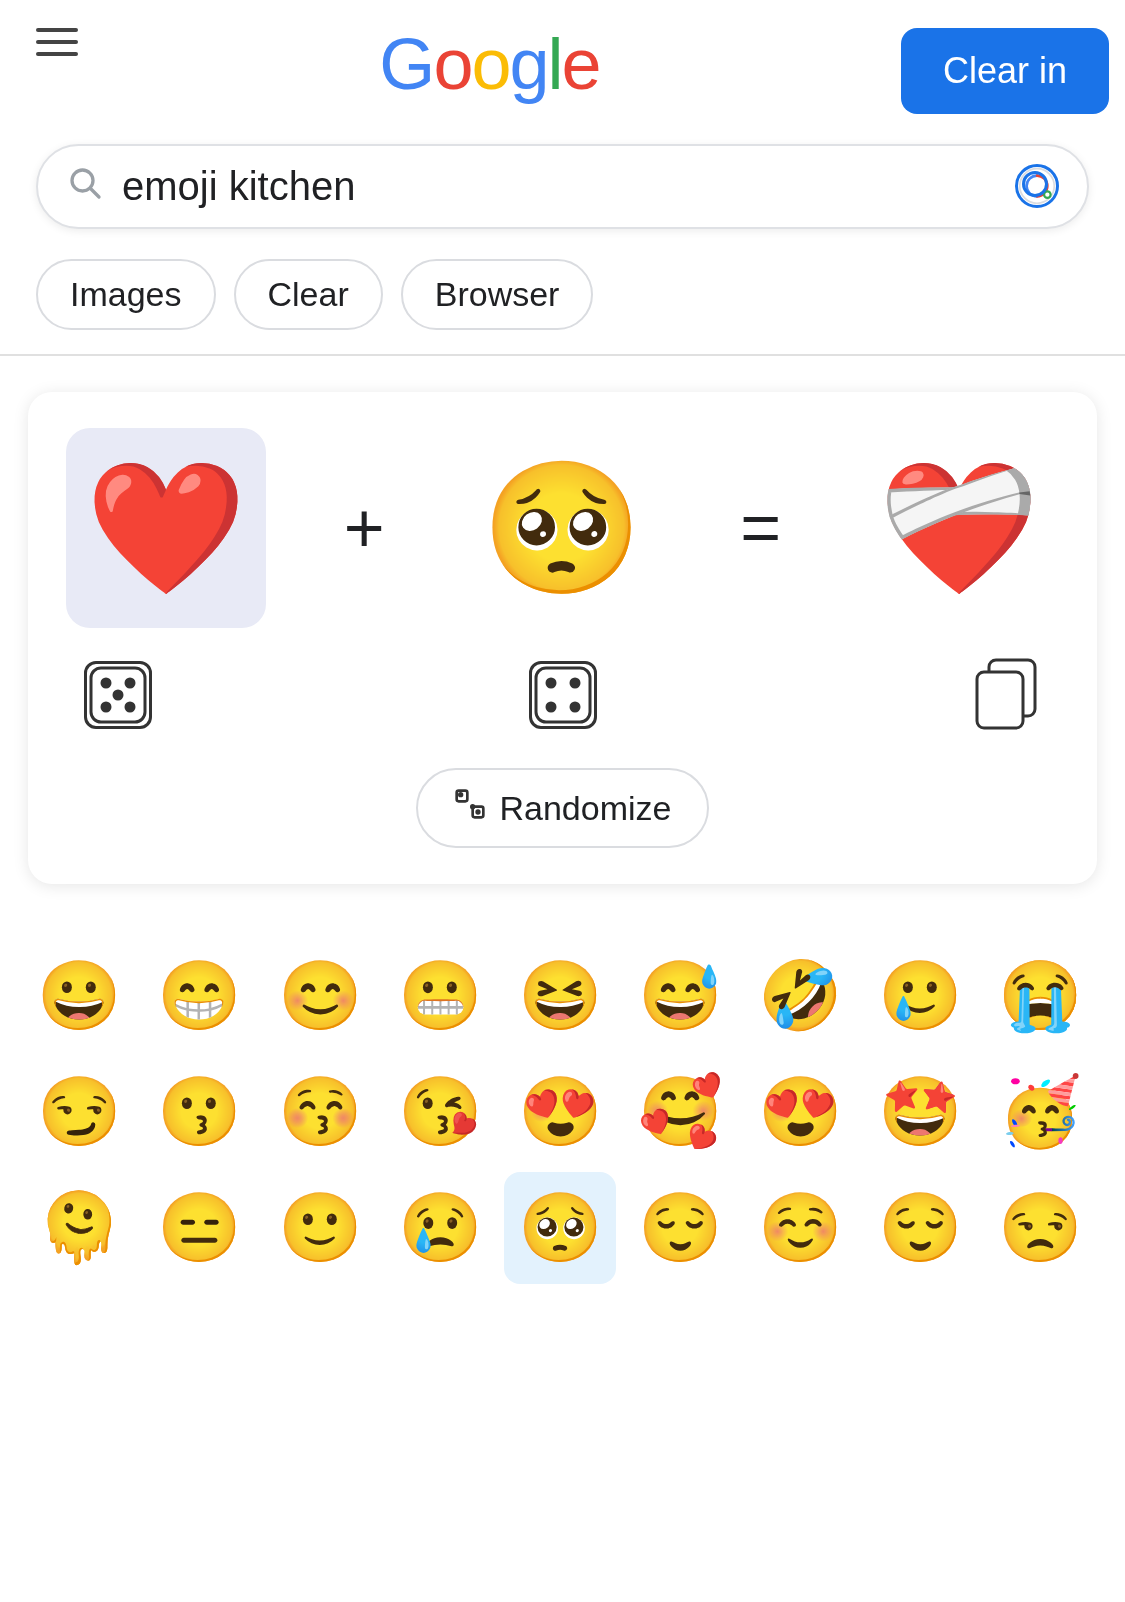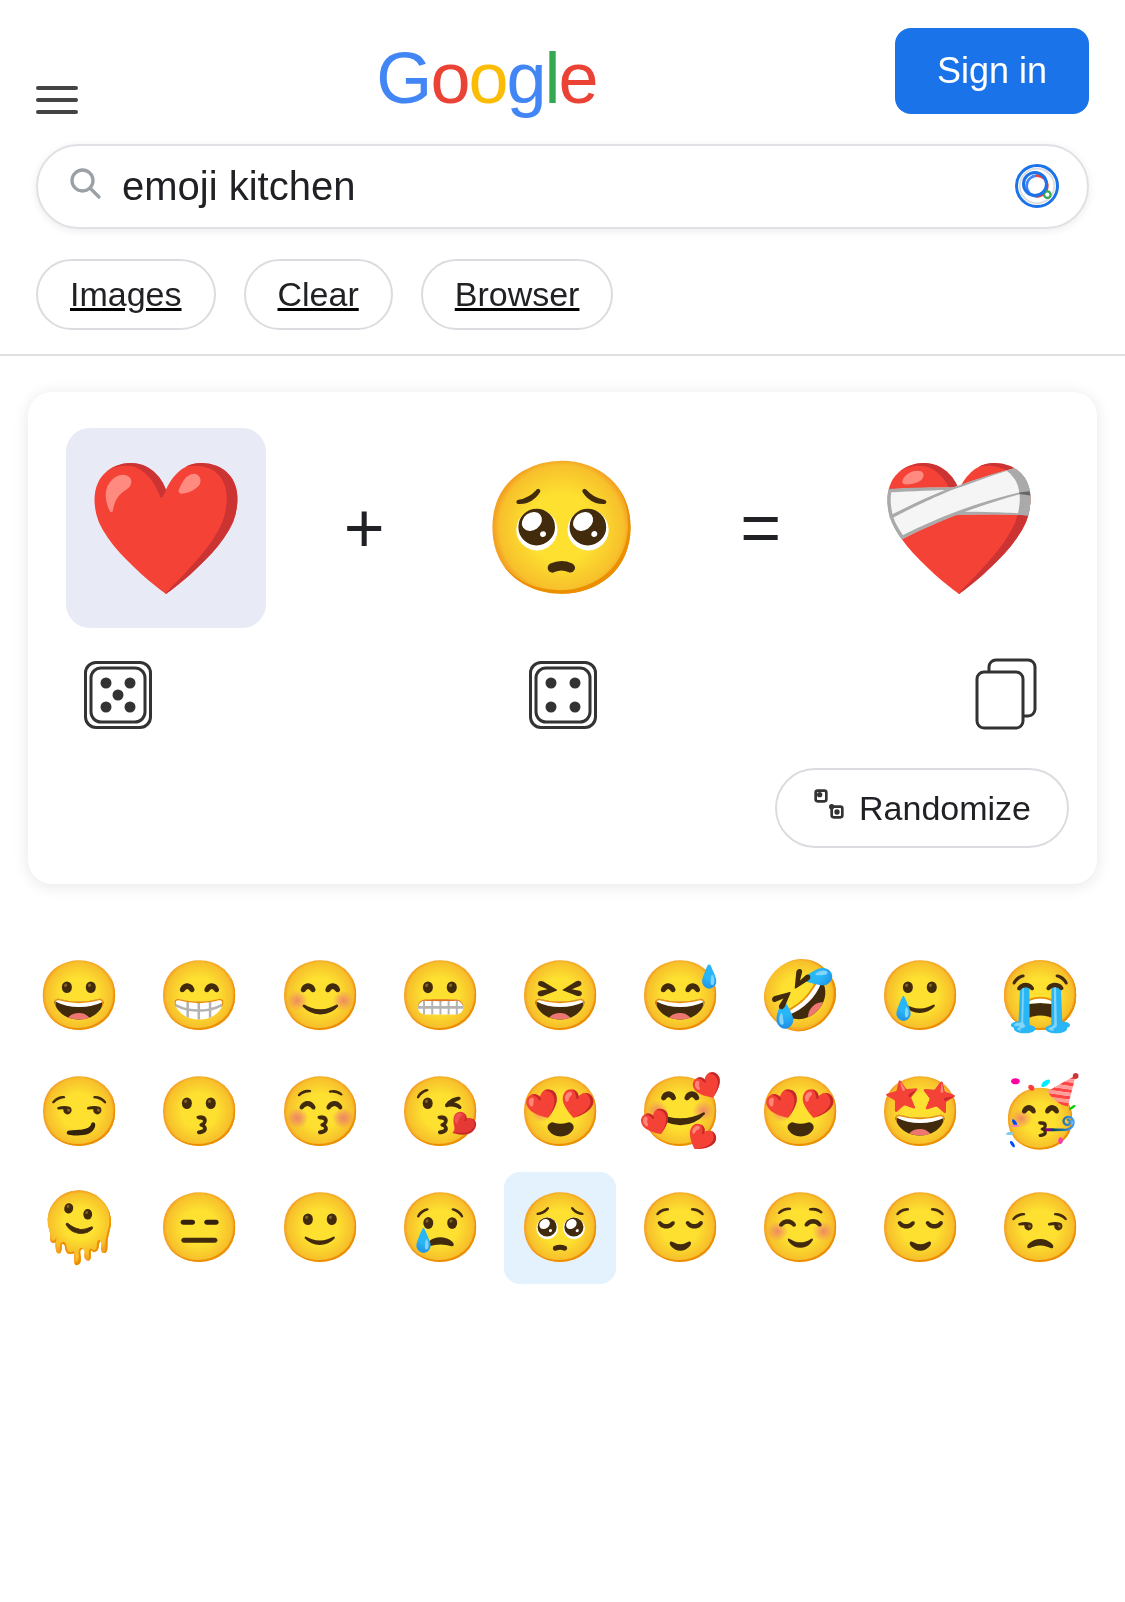--- a/index.html
+++ b/index.html
@@ -8,23 +8,23 @@
       font-family: 'Arial', sans-serif;
       background: #fff;
       width: 1125px;
       min-height: 1602px;
       overflow-x: hidden;
     }
 
     
     .header {
       display: flex;
-      align-items: flex-end;
+      align-items: flex-start;
       justify-content: space-between;
-      padding: 28px 36px 20px 36px;
+      padding: 28px 16px 20px 36px;
       background: #fff;
     }
     .hamburger {
       display: flex;
       flex-direction: column;
       gap: 8px;
       cursor: pointer;
     }
     .hamburger span {
       display: block;
@@ -100,24 +100,23 @@
       border-radius: 50%;
       border: 3px solid #1a73e8;
       position: absolute;
       top: 4px;
       left: 4px;
     }
 
     
     .filter-chips {
       display: flex;
-      gap: 28px;
+      gap: 18px;
       padding: 10px 36px 24px;
       overflow: hidden;
-      text-decoration: underline;
     }
     .chip {
       border: 2px solid #dadce0;
       border-radius: 50px;
       padding: 14px 32px;
       font-size: 34px;
       color: #202124;
       background: #fff;
       cursor: pointer;
       white-space: nowrap;
@@ -194,21 +193,21 @@
       align-items: center;
       justify-content: center;
       position: relative;
       cursor: pointer;
     }
 
     
     .action-btns {
       display: flex;
       gap: 8px;
-      justify-content: flex-end;
+      justify-content: center;
     }
     .action-btn {
       border: 2px solid #dadce0;
       border-radius: 50px;
       padding: 18px 36px;
       font-size: 34px;
       color: #202124;
       background: #fff;
       cursor: pointer;
       display: flex;
@@ -253,21 +252,21 @@
   <div class="hamburger">
     <span></span>
     <span></span>
     <span></span>
   </div>
 
   <div class="google-logo">
     <span class="g1">G</span><span class="g2">o</span><span class="g3">o</span><span class="g4">g</span><span class="g5">l</span><span class="g6">e</span>
   </div>
 
-  <button class="sign-in-btn">Sign in</button>
+  <button class="sign-in-btn">Clear in</button>
 </div>
 
 <div class="search-bar-wrap">
   <div class="search-bar">
     <div class="search-icon-wrap">
       <svg width="36" height="36" viewBox="0 0 24 24" fill="none" stroke="#9aa0a6" stroke-width="2.2" stroke-linecap="round">
         <circle cx="11" cy="11" r="7"></circle>
         <line x1="16.5" y1="16.5" x2="22" y2="22"></line>
       </svg>
     </div>

